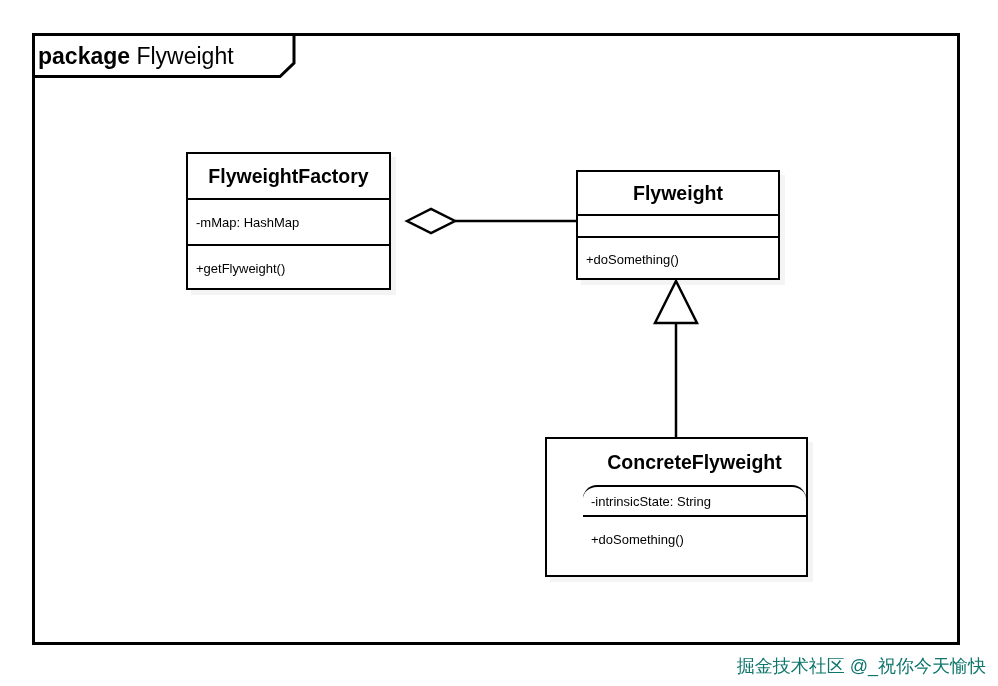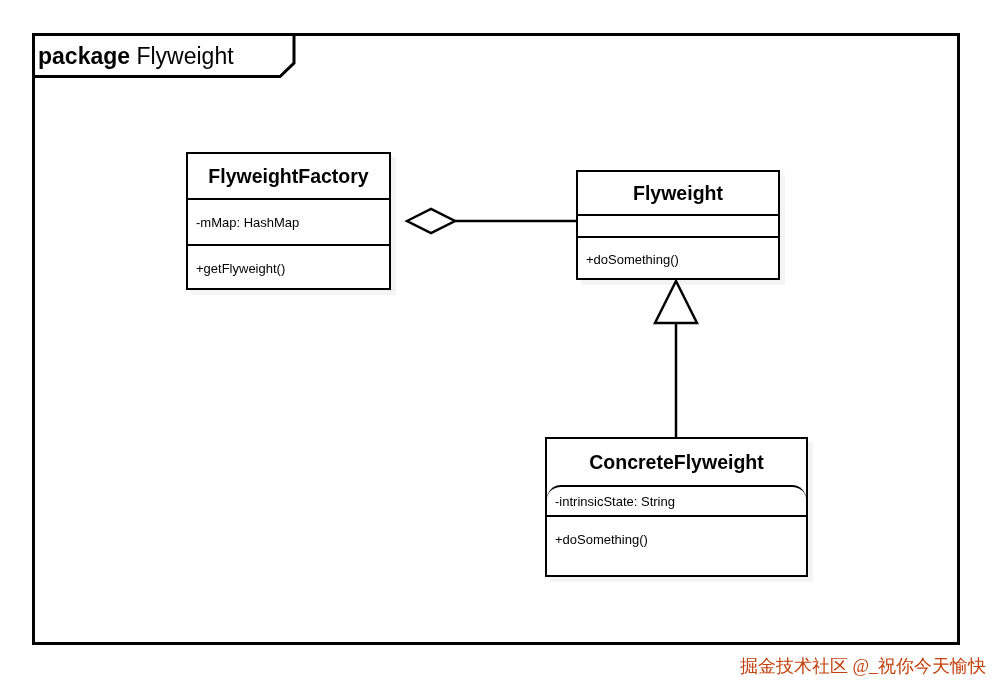--- a/index.html
+++ b/index.html
@@ -108,20 +108,21 @@
   }
   #class-flyweight .c-title   { height: 42px; }
   #class-flyweight .c-attrs   { height: 22px; }
   #class-flyweight .c-methods { height: 44px; }
 
   #class-concreteflyweight {
     left: 545px;
     top: 437px;
     width: 263px;
     height: 140px;
+    padding-left: 36px;
   }
   #class-concreteflyweight .c-title   { height: 46px; }
   #class-concreteflyweight .c-attrs   { height: 30px; border-radius: 14px; }
   #class-concreteflyweight .c-methods { height: 46px; }
 
   
   .connector-layer {
     position: absolute;
     inset: 0;
     pointer-events: none;
@@ -143,23 +144,23 @@
     stroke-width: 2.5;
     fill: #ffffff;
   }
 
   
   .watermark {
     position: absolute;
     right: 12px;
     bottom: 8px;
     font-size: 18px;
-    color: #c2410c;
+    color: #0f766e;
     white-space: nowrap;
-    font-family: Liberation Serif, serif;
+    font-family: Liberation Sans, sans-serif;
   }
 </style>
 </head>
 <body>
 
 <div id="diagram-root">
 
   <div class="package-frame"></div>
 
   <div class="package-tab">

